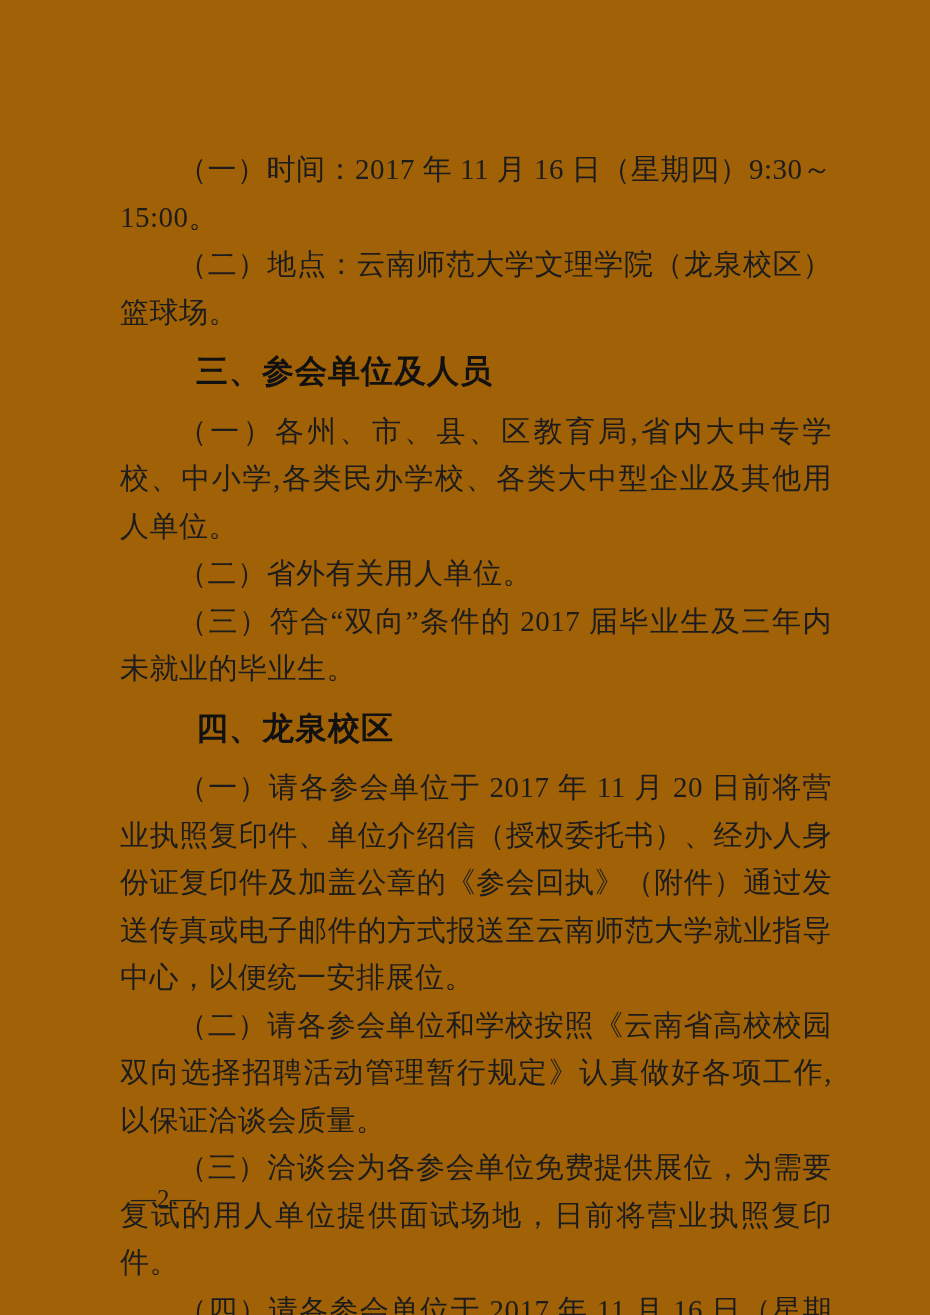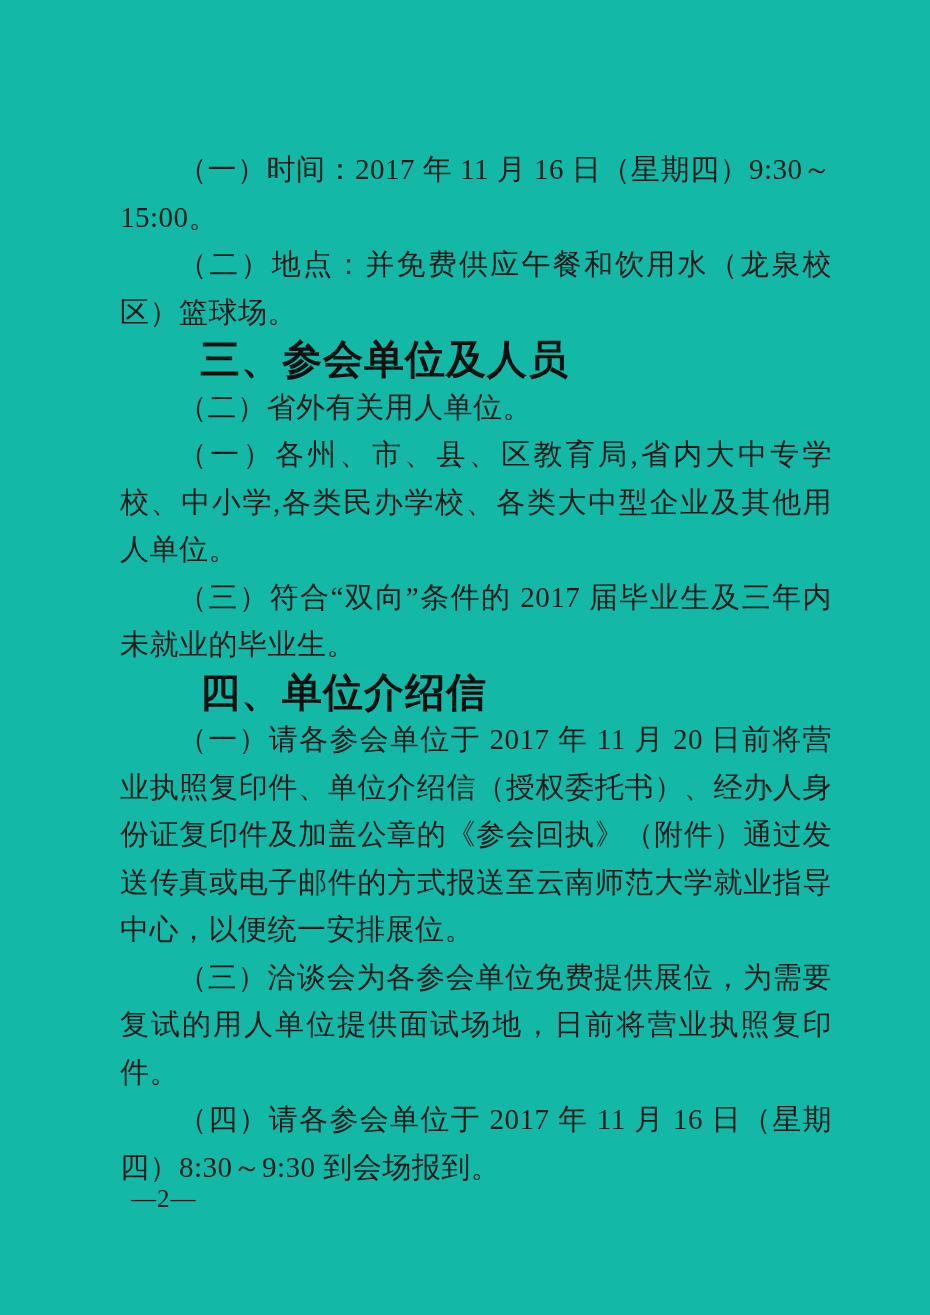--- a/index.html
+++ b/index.html
@@ -5,43 +5,43 @@
   html, body {
     margin: 0;
     padding: 0;
     background: #e9e9e9;
   }
   .page {
     position: relative;
     width: 930px;
     height: 1315px;
     margin: 0 auto;
-    background: #14b8a6;
+    background: #a16207;
     color: #1c1c1c;
     font-family: "Liberation Serif", "DejaVu Serif", serif;
     overflow: hidden;
   }
   .content {
     position: absolute;
     left: 120px;
     top: 146px;
     width: 712px;
   }
   .para {
     margin: 0;
     font-size: 29px;
     line-height: 47.5px;
     text-indent: 2em;
     text-align: justify;
     text-justify: inter-ideograph;
     letter-spacing: 0.5px;
   }
   .heading {
-    margin: 0;
-    font-size: 40px;
+    margin: 12px;
+    font-size: 32px;
     line-height: 47.5px;
     text-indent: 2em;
     font-family: "Liberation Sans", "DejaVu Sans", sans-serif;
     font-weight: 700;
     letter-spacing: 1px;
     color: #111;
   }
   .page-footer {
     position: absolute;
     left: 131px;
@@ -52,28 +52,29 @@
     color: #1c1c1c;
   }
 </style>
 </head>
 <body>
 
 <div class="page">
   <div class="content">
 
     <p class="para">（一）时间：2017 年 11 月 16 日（星期四）9:30～15:00。</p>
-    <p class="para">（二）地点：并免费供应午餐和饮用水（龙泉校区）篮球场。</p>
+    <p class="para">（二）地点：云南师范大学文理学院（龙泉校区）篮球场。</p>
 
     <h2 class="heading">三、参会单位及人员</h2>
+    <p class="para">（一）各州、市、县、区教育局,省内大中专学校、中小学,各类民办学校、各类大中型企业及其他用人单位。</p>
     <p class="para">（二）省外有关用人单位。</p>
-    <p class="para">（一）各州、市、县、区教育局,省内大中专学校、中小学,各类民办学校、各类大中型企业及其他用人单位。</p>
     <p class="para">（三）符合“双向”条件的 2017 届毕业生及三年内未就业的毕业生。</p>
 
-    <h2 class="heading">四、单位介绍信</h2>
+    <h2 class="heading">四、龙泉校区</h2>
     <p class="para">（一）请各参会单位于 2017 年 11 月 20 日前将营业执照复印件、单位介绍信（授权委托书）、经办人身份证复印件及加盖公章的《参会回执》（附件）通过发送传真或电子邮件的方式报送至云南师范大学就业指导中心，以便统一安排展位。</p>
+    <p class="para">（二）请各参会单位和学校按照《云南省高校校园双向选择招聘活动管理暂行规定》认真做好各项工作,以保证洽谈会质量。</p>
     <p class="para">（三）洽谈会为各参会单位免费提供展位，为需要复试的用人单位提供面试场地，日前将营业执照复印件。</p>
     <p class="para">（四）请各参会单位于 2017 年 11 月 16 日（星期四）8:30～9:30 到会场报到。</p>
 
   </div>
 
   <div class="page-footer">—2—</div>
 </div>
 
 </body></html>

